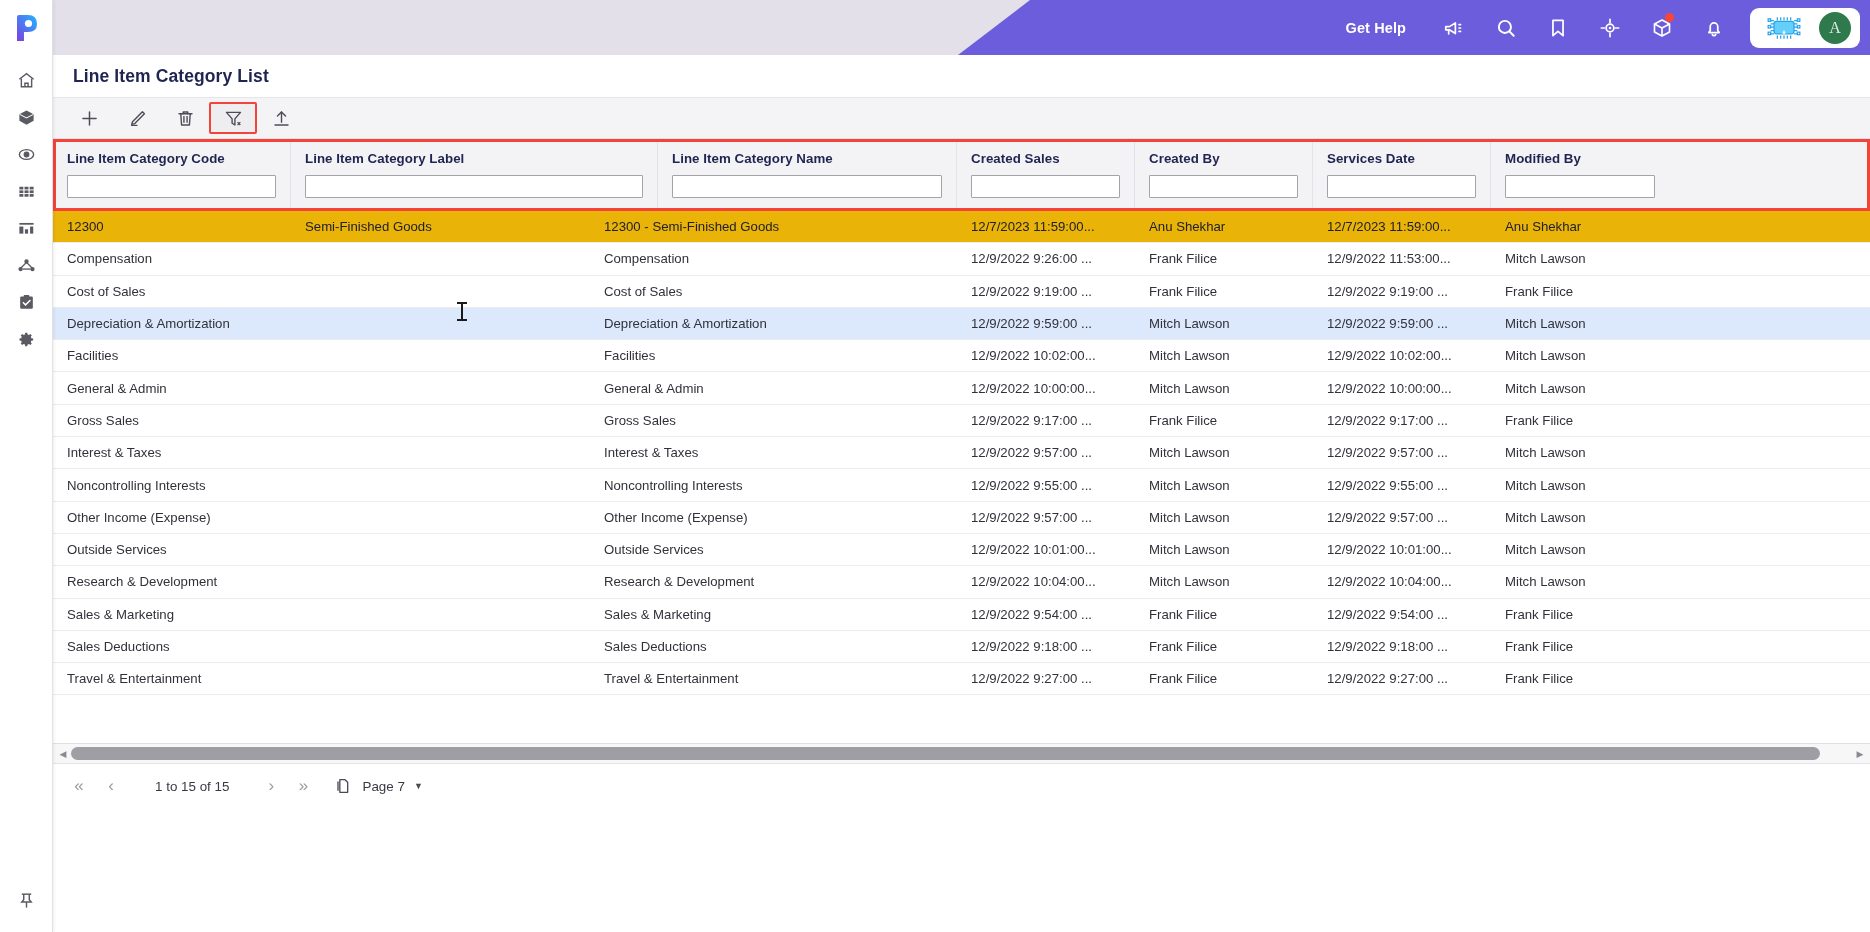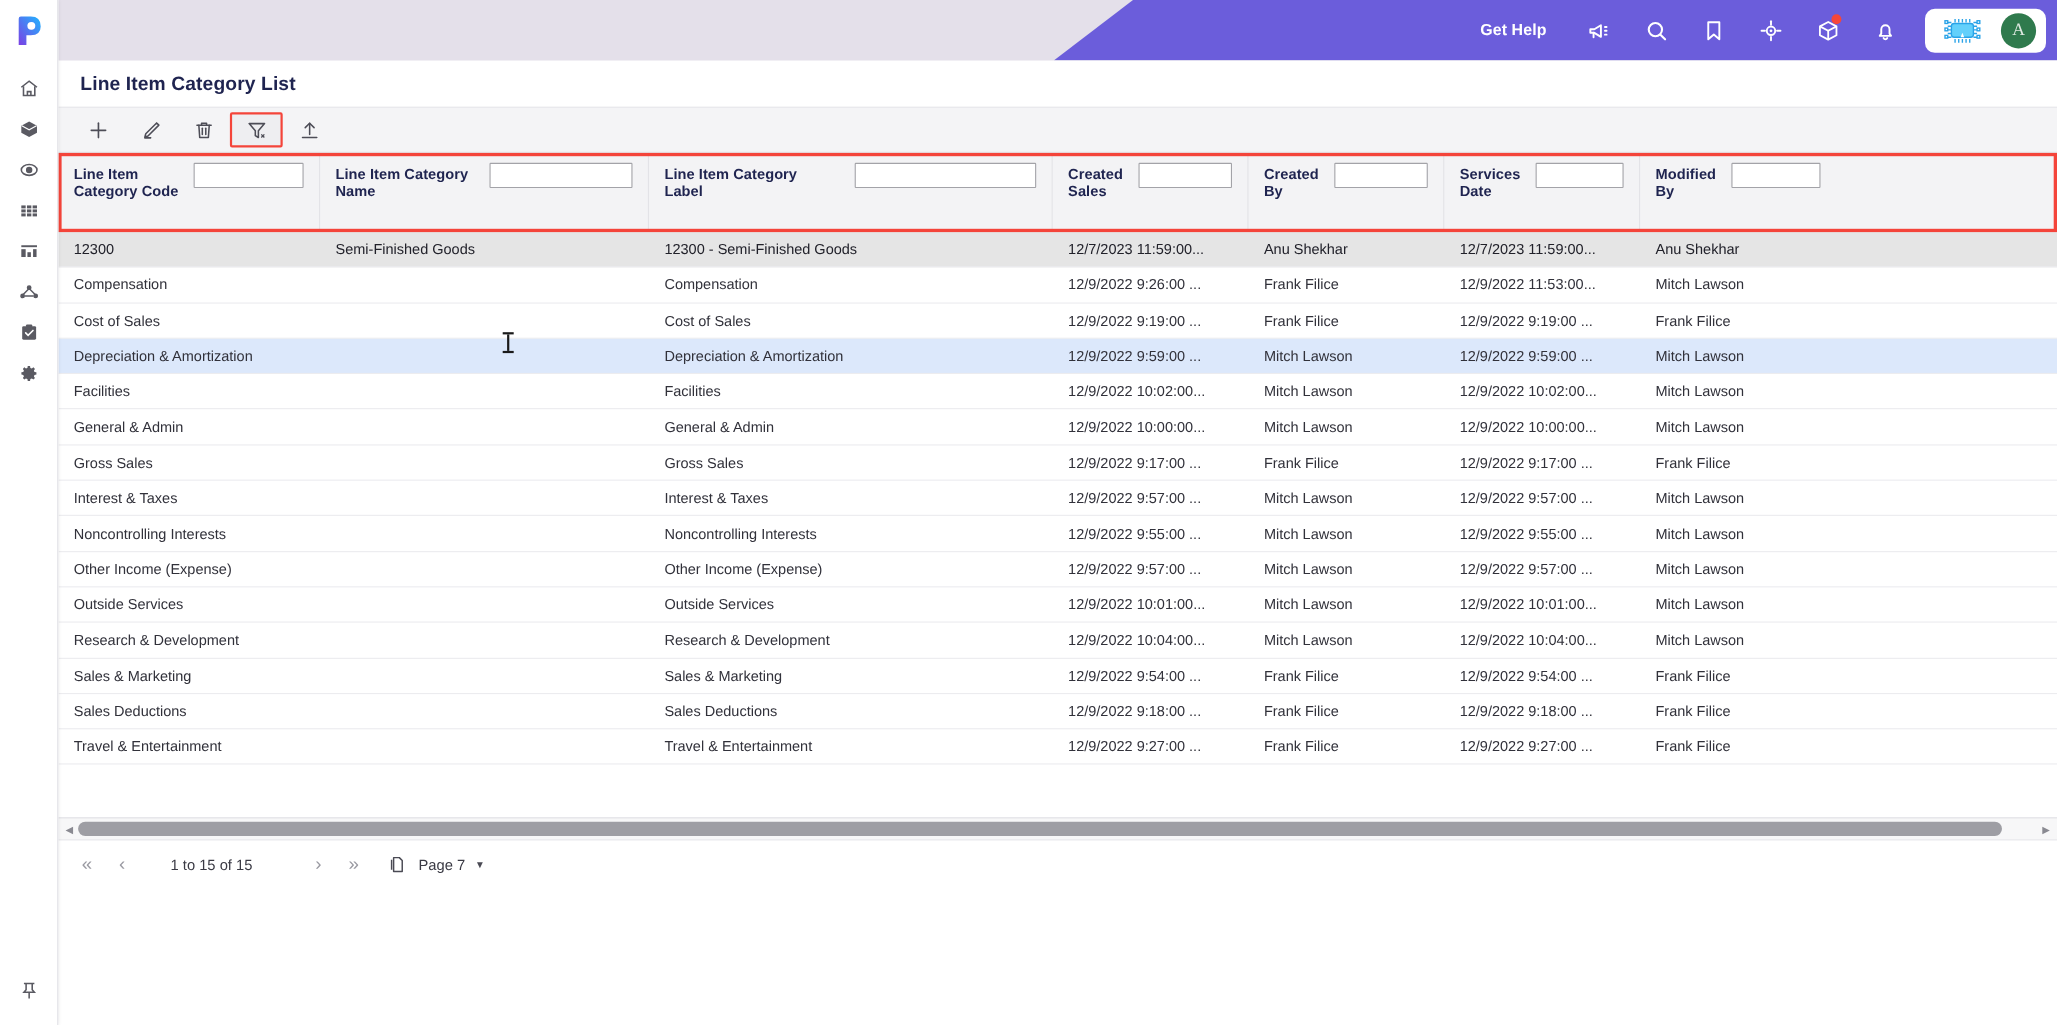--- a/index.html
+++ b/index.html
@@ -99,39 +99,39 @@
   #grid-outer { flex: 1 1 auto; position: relative; background: #fff; display:flex; flex-direction:column; min-height:0;}
   #header-highlight {
     position: absolute; left: 0; right: 0; top: 0; height: 72px;
     border: 3px solid #f4443a; pointer-events: none; z-index: 4;
   }
   #grid-head {
     flex: 0 0 72px; background: #f3f3f5; display: flex;
     border-bottom: 1px solid #d8d8dc; position: relative;
   }
   .hcell {
-    display: flex; justify-content: flex-start;
+    display: flex; flex-direction: column; justify-content: flex-start;
     border-right: 1px solid #e3e3e7; padding: 0; position: relative;
   }
   .hcell:last-child { border-right: none; }
   .hlabel {
     font-size: 13.3px; font-weight: bold; color: #1f2450;
     padding: 12px 0 0 14px; letter-spacing: .05px;
   }
   .hfilter-wrap { padding: 9px 14px 0 14px; }
   .hfilter {
     width: 100%; height: 23px; background: #fff;
     border: 1px solid #a3a3a8; border-radius: 1px;
     font-family: "Liberation Sans", sans-serif; font-size: 12px; padding: 0 4px;
     outline: none;
   }
 
   #grid-body { flex: 1 1 auto; overflow: hidden; background: #fff; min-height: 0;}
   .row { display: flex; height: 32.3px; border-bottom: 1px solid #ececef; }
-  .row.selected { background: #e5e5e5; }
+  .row.selected { background: #eab308; }
   .row.hovered { background: #dce8fb; }
   .cell {
     font-size: 13.2px; color: #31313a; padding: 0 0 0 14px;
     display: flex; align-items: center; overflow: hidden; white-space: nowrap;
     border-right: 1px solid transparent;
   }
   .row.selected .cell { color: #21212a; }
 
   
   .c0 { width: 238px; flex: 0 0 238px; }
@@ -162,21 +162,21 @@
   #pager {
     flex: 0 0 45px; height: 45px; background: #fff;
     border-top: 1px solid #e4e4e8;
     display: flex; align-items: center; padding-left: 10px; gap: 0;
   }
   .pg-btn {
     width: 32px; height: 32px; display: flex; align-items: center; justify-content: center;
     color: #9a9aa2; cursor: pointer; font-size: 17px;
   }
   #pg-range {
-    font-size: 13.4px; color: #3a3a44; margin: 0 44px 0 28px; white-space: nowrap;
+    font-size: 13.4px; color: #3a3a44; margin: 0 26px 0 28px; white-space: nowrap;
   }
   #pg-pages-icon { margin-left: 14px; display:flex; align-items:center; color:#4a4a54; cursor:pointer;}
   #pg-page-label { font-size: 13.4px; color: #3a3a44; margin-left: 9px; white-space: nowrap; }
   #pg-caret { margin-left: 9px; color: #4a4a54; font-size: 9px; cursor: pointer; }
 
   
   #text-caret {
     position: absolute; left: 404px; top: 163px; width: 1px; height: 19px;
     z-index: 9; pointer-events: none;
   }
@@ -401,26 +401,26 @@
 
   <div id="grid-outer">
 
     <div id="header-highlight"></div>
 
     <div id="grid-head">
         <div class="hcell c0">
           <div class="hlabel">Line Item Category Code</div>
           <div class="hfilter-wrap"><input class="hfilter" type="text" placeholder="" style=""></div>
         </div>
+        <div class="hcell c2">
+          <div class="hlabel">Line Item Category Label</div>
+          <div class="hfilter-wrap"><input class="hfilter" type="text" placeholder="" style=""></div>
+        </div>
         <div class="hcell c1">
           <div class="hlabel">Line Item Category Name</div>
-          <div class="hfilter-wrap"><input class="hfilter" type="text" placeholder="" style=""></div>
-        </div>
-        <div class="hcell c2">
-          <div class="hlabel">Line Item Category Label</div>
           <div class="hfilter-wrap"><input class="hfilter" type="text" placeholder="" style=""></div>
         </div>
         <div class="hcell c3">
           <div class="hlabel">Created Sales</div>
           <div class="hfilter-wrap"><input class="hfilter" type="text" placeholder="" style=""></div>
         </div>
         <div class="hcell c4">
           <div class="hlabel">Created By</div>
           <div class="hfilter-wrap"><input class="hfilter" type="text" placeholder="" style=""></div>
         </div>

